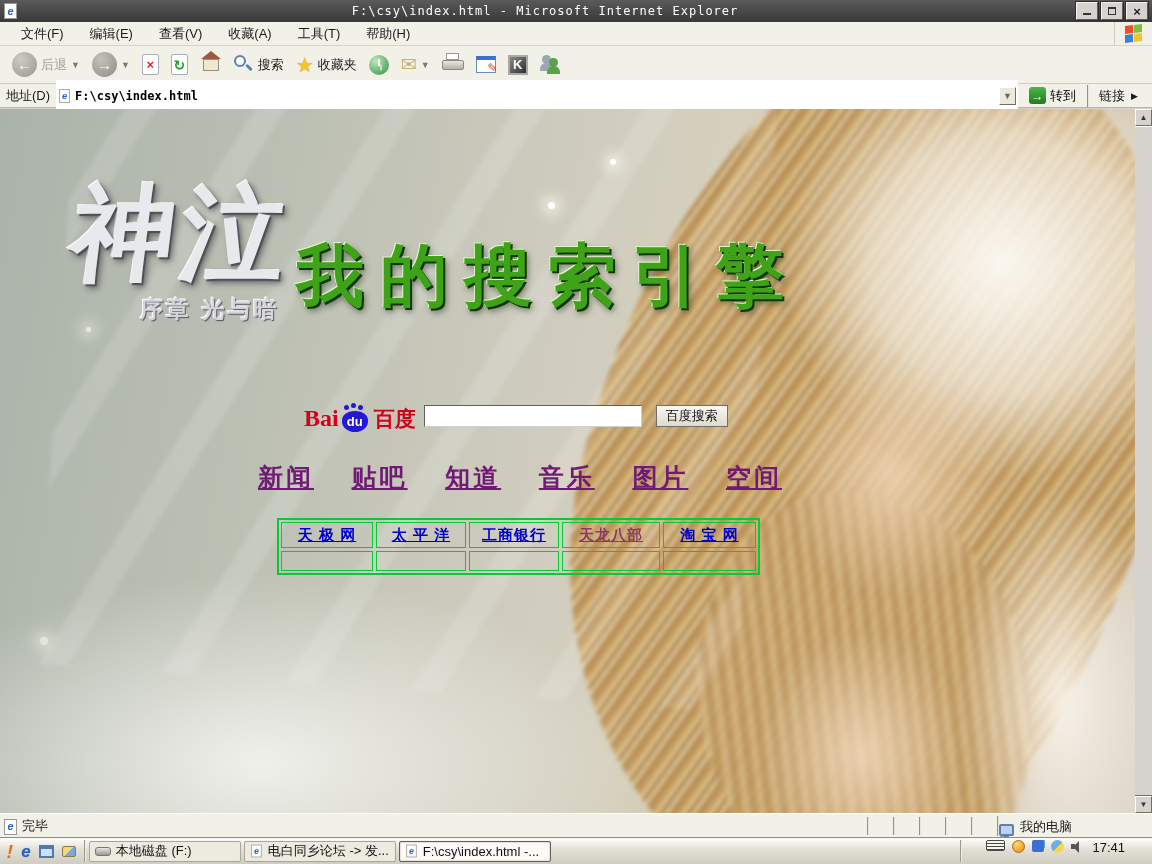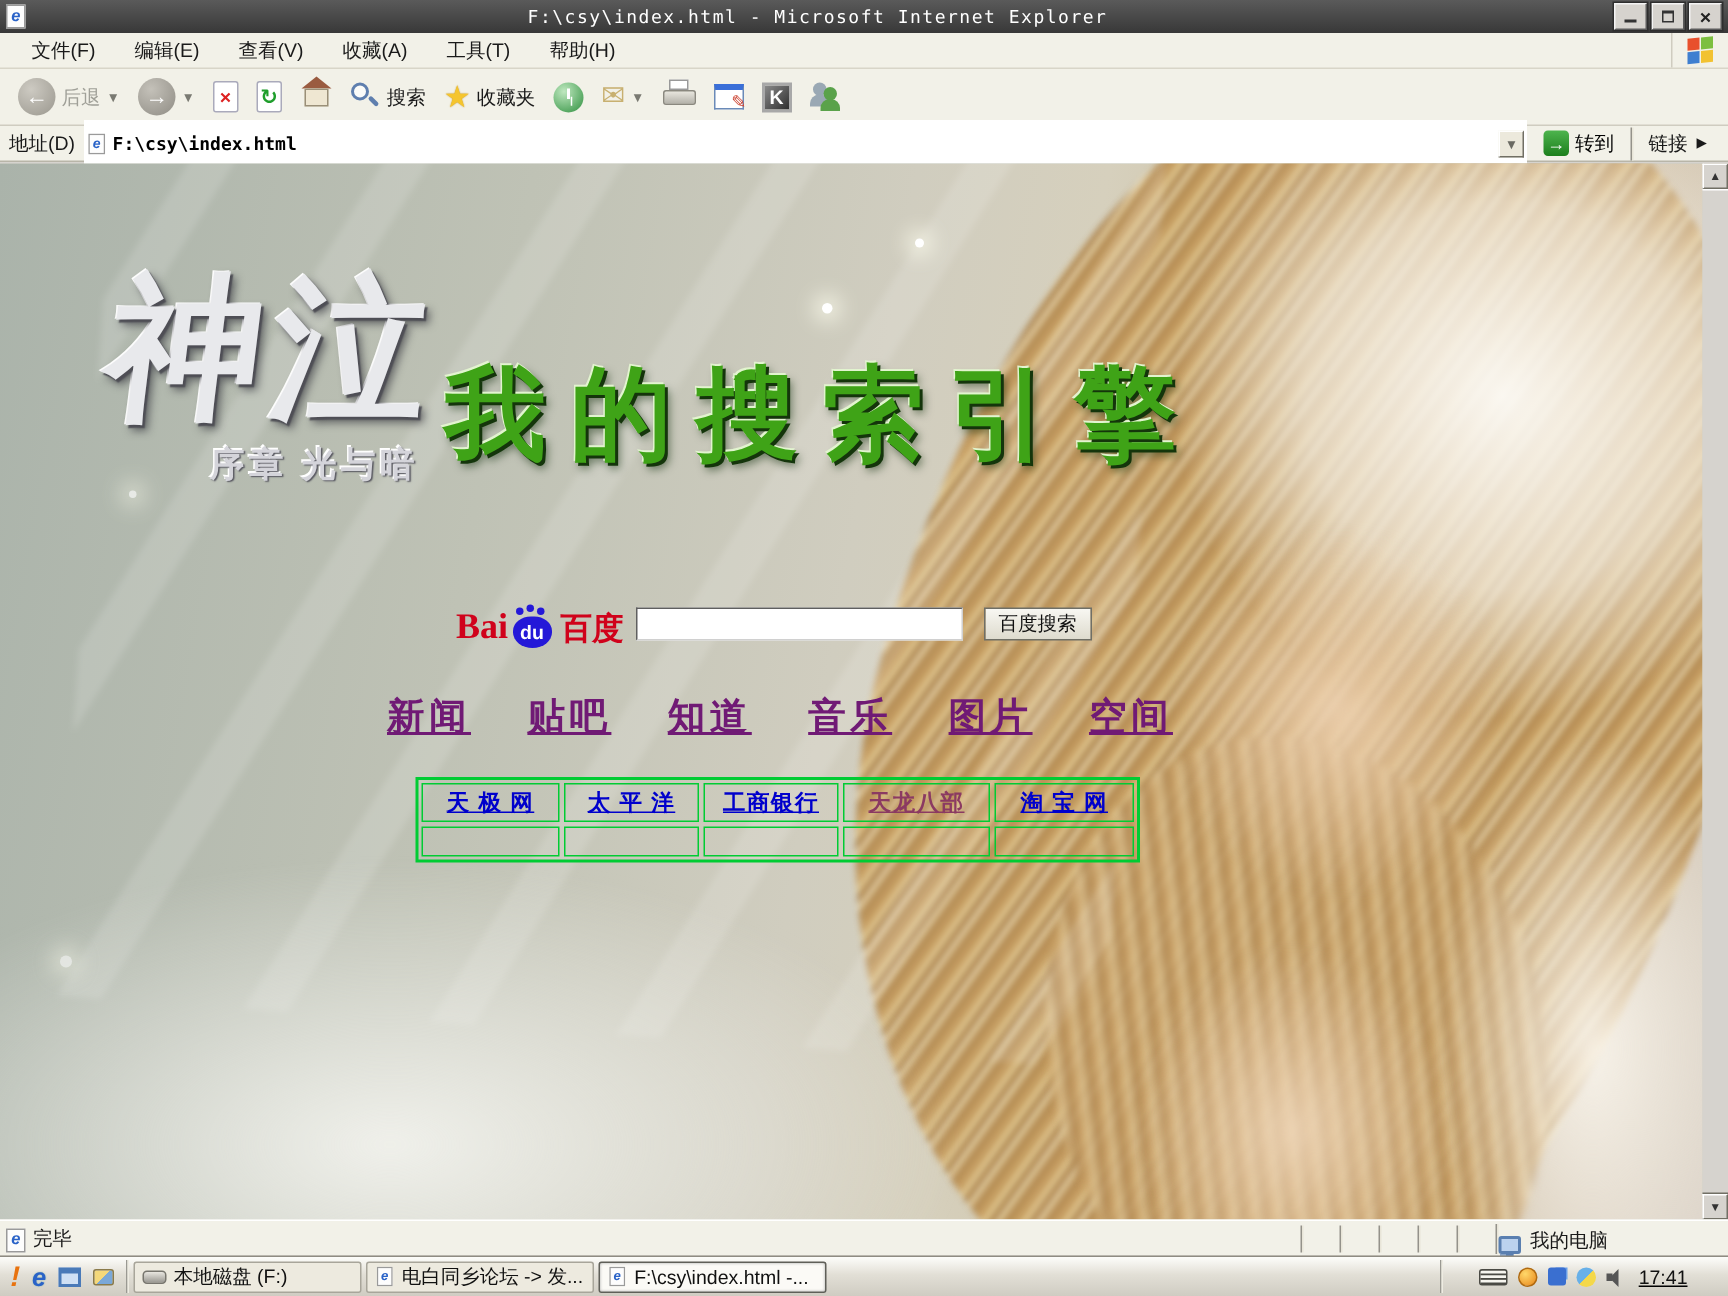--- a/index.html
+++ b/index.html
@@ -164,21 +164,21 @@
   .ql-excl { color:#e8720e; font-size:19px; font-weight:bold; transform:skewX(-12deg); line-height:1; }
   .ql-e { color:#2a63c8; font-weight:bold; font-style:italic; font-size:17px; line-height:1; text-shadow:0 0 1px #7aa; }
   .ql-win { width:15px; height:13px; background:#cfe0f4; border:2px solid #4a7ab8; border-top:4px solid #4a7ab8; }
   .ql-desk { width:14px; height:11px; background:linear-gradient(135deg,#f4d87a 50%,#7aa8d8 50%); border:1px solid #8a7a4a; border-radius:2px; }
   .taskbtn { width:152px; height:21px; display:flex; align-items:center; gap:5px; padding:0 5px;
     background:#edeadf; border:1px solid #a8a59a; border-radius:2px; font-size:13px; color:#111; }
   .taskbtn.active { background:#fbfaf6; border-color:#5f5f58; box-shadow:inset 0 0 2px #aaa; }
   .taskbtn .lbl { white-space:nowrap; overflow:hidden; }
   .icon-disk { width:16px; height:9px; background:linear-gradient(#e8e6e0,#9a9892); border:1px solid #77756e; border-radius:3px; flex:none; }
   .taskbtn .ie-doc { transform:scale(.8); }
-  .tray { margin-left:auto; display:flex; align-items:center; gap:7px; padding:0 24px; border-left:2px groove #eeece2; height:22px;text-decoration:underline; }
+  .tray { margin-left:auto; display:flex; align-items:flex-start; gap:7px; padding:0 24px; border-left:2px groove #eeece2; height:22px; }
   .icon-kbd { width:19px; height:11px; background:#f6f5ef; border:1px solid #4a4a44; border-radius:2px;
     background-image:linear-gradient(#4a4a44 1px,transparent 1px); background-size:3px 3px; background-position:1px 2px; }
   .tray-face { width:13px; height:13px; border-radius:50%; background:radial-gradient(circle at 35% 30%,#ffd86a,#e8861a); border:1px solid #b06a10; }
   .tray-msn { width:12px; height:12px; background:#3a6fd0; box-shadow:3px -2px 0 -2px #6a9fe8; border-radius:2px; }
   .tray-dl { width:13px; height:13px; border-radius:50%; background:linear-gradient(135deg,#68b0e8 50%,#f4d84a 50%); }
   .icon-vol { position:relative; width:12px; height:12px; }
   .icon-vol .box { position:absolute; left:0; top:4px; width:4px; height:5px; background:#555; }
   .icon-vol .cone { position:absolute; left:2px; top:1px; width:0; height:0;
     border:6px solid transparent; border-right:6px solid #555; border-left:0; }
   .tray-clock { font-size:13px; color:#111; padding-left:2px; }

